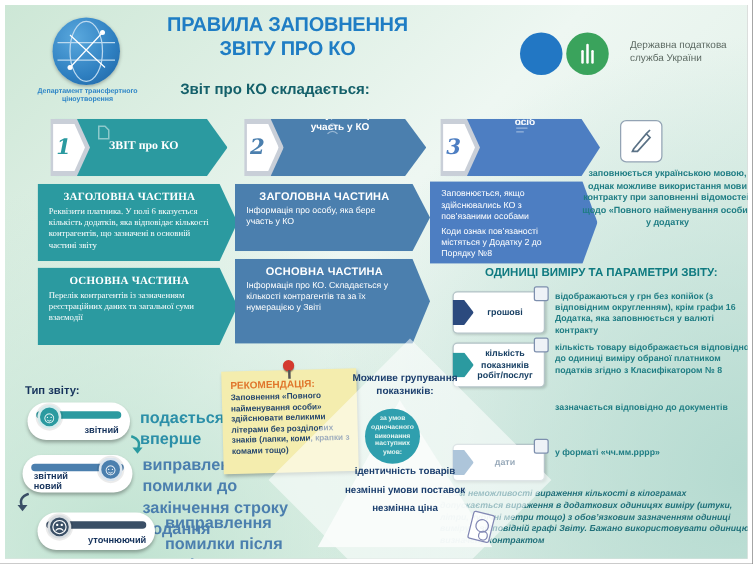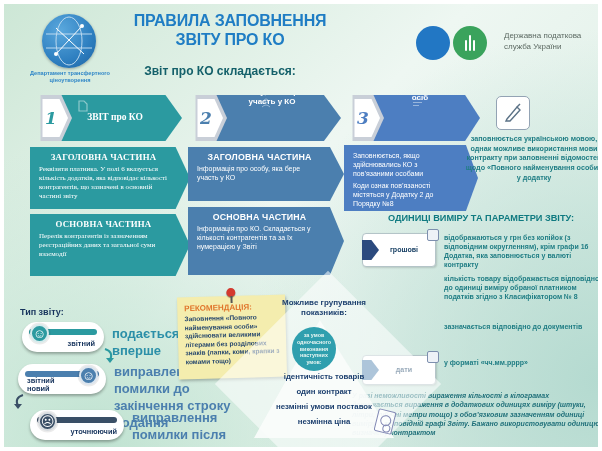--- a/index.html
+++ b/index.html
@@ -210,20 +210,25 @@
 
   <div class="units-header">ОДИНИЦІ ВИМІРУ ТА ПАРАМЕТРИ ЗВІТУ:</div>
 
   <div class="ubox" style="top:229px; height:34px;">
     <span class="uarrow" style="background:#2b4a7e;"></span>
     <span class="uicon"></span>
     <span>грошові</span>
   </div>
   <div class="udesc" style="top:229px;">відображаються у грн без копійок (з відповідним округленням), крім графи 16 Додатка, яка заповнюється у валюті контракту</div>
 
+  <div class="ubox" style="top:270px; height:36px;">
+    <span class="uarrow" style="background:#2b9aa0;"></span>
+    <span class="uicon"></span>
+    <span>кількість показників робіт/послуг</span>
+  </div>
   <div class="udesc" style="top:270px;">кількість товару відображається відповідно до одиниці виміру обраної платником податків згідно з Класифікатором № 8</div>
 
   <div class="udesc" style="top:318px;">зазначається відповідно до документів</div>
 
   <div class="ubox" style="top:351px; height:30px;">
     <span class="uarrow" style="background:#4b7fae;"></span>
     <span class="uicon"></span>
     <span>дати</span>
   </div>
   <div class="udesc" style="top:354px;">у форматі «чч.мм.рррр»</div>
@@ -266,19 +271,18 @@
     <h5>РЕКОМЕНДАЦІЯ:</h5>
     <p>Заповнення «Повного найменування особи» здійснювати великими літерами без розділових знаків (лапки, коми, крапки з комами тощо)</p>
   </div>
 
   <div class="diamond"></div>
   <div class="group-title">Можливе групування показників:</div>
   <div class="triangle"></div>
   <div class="group-circle">за умов одночасного виконання наступних умов:</div>
   <div class="group-list">
     <div>ідентичність товарів</div>
-    <div>один контракт</div>
     <div>незмінні умови поставок</div>
     <div>незмінна ціна</div>
   </div>
   <div class="doc-tilt"></div>
 
 </div>
 
 </body></html>

